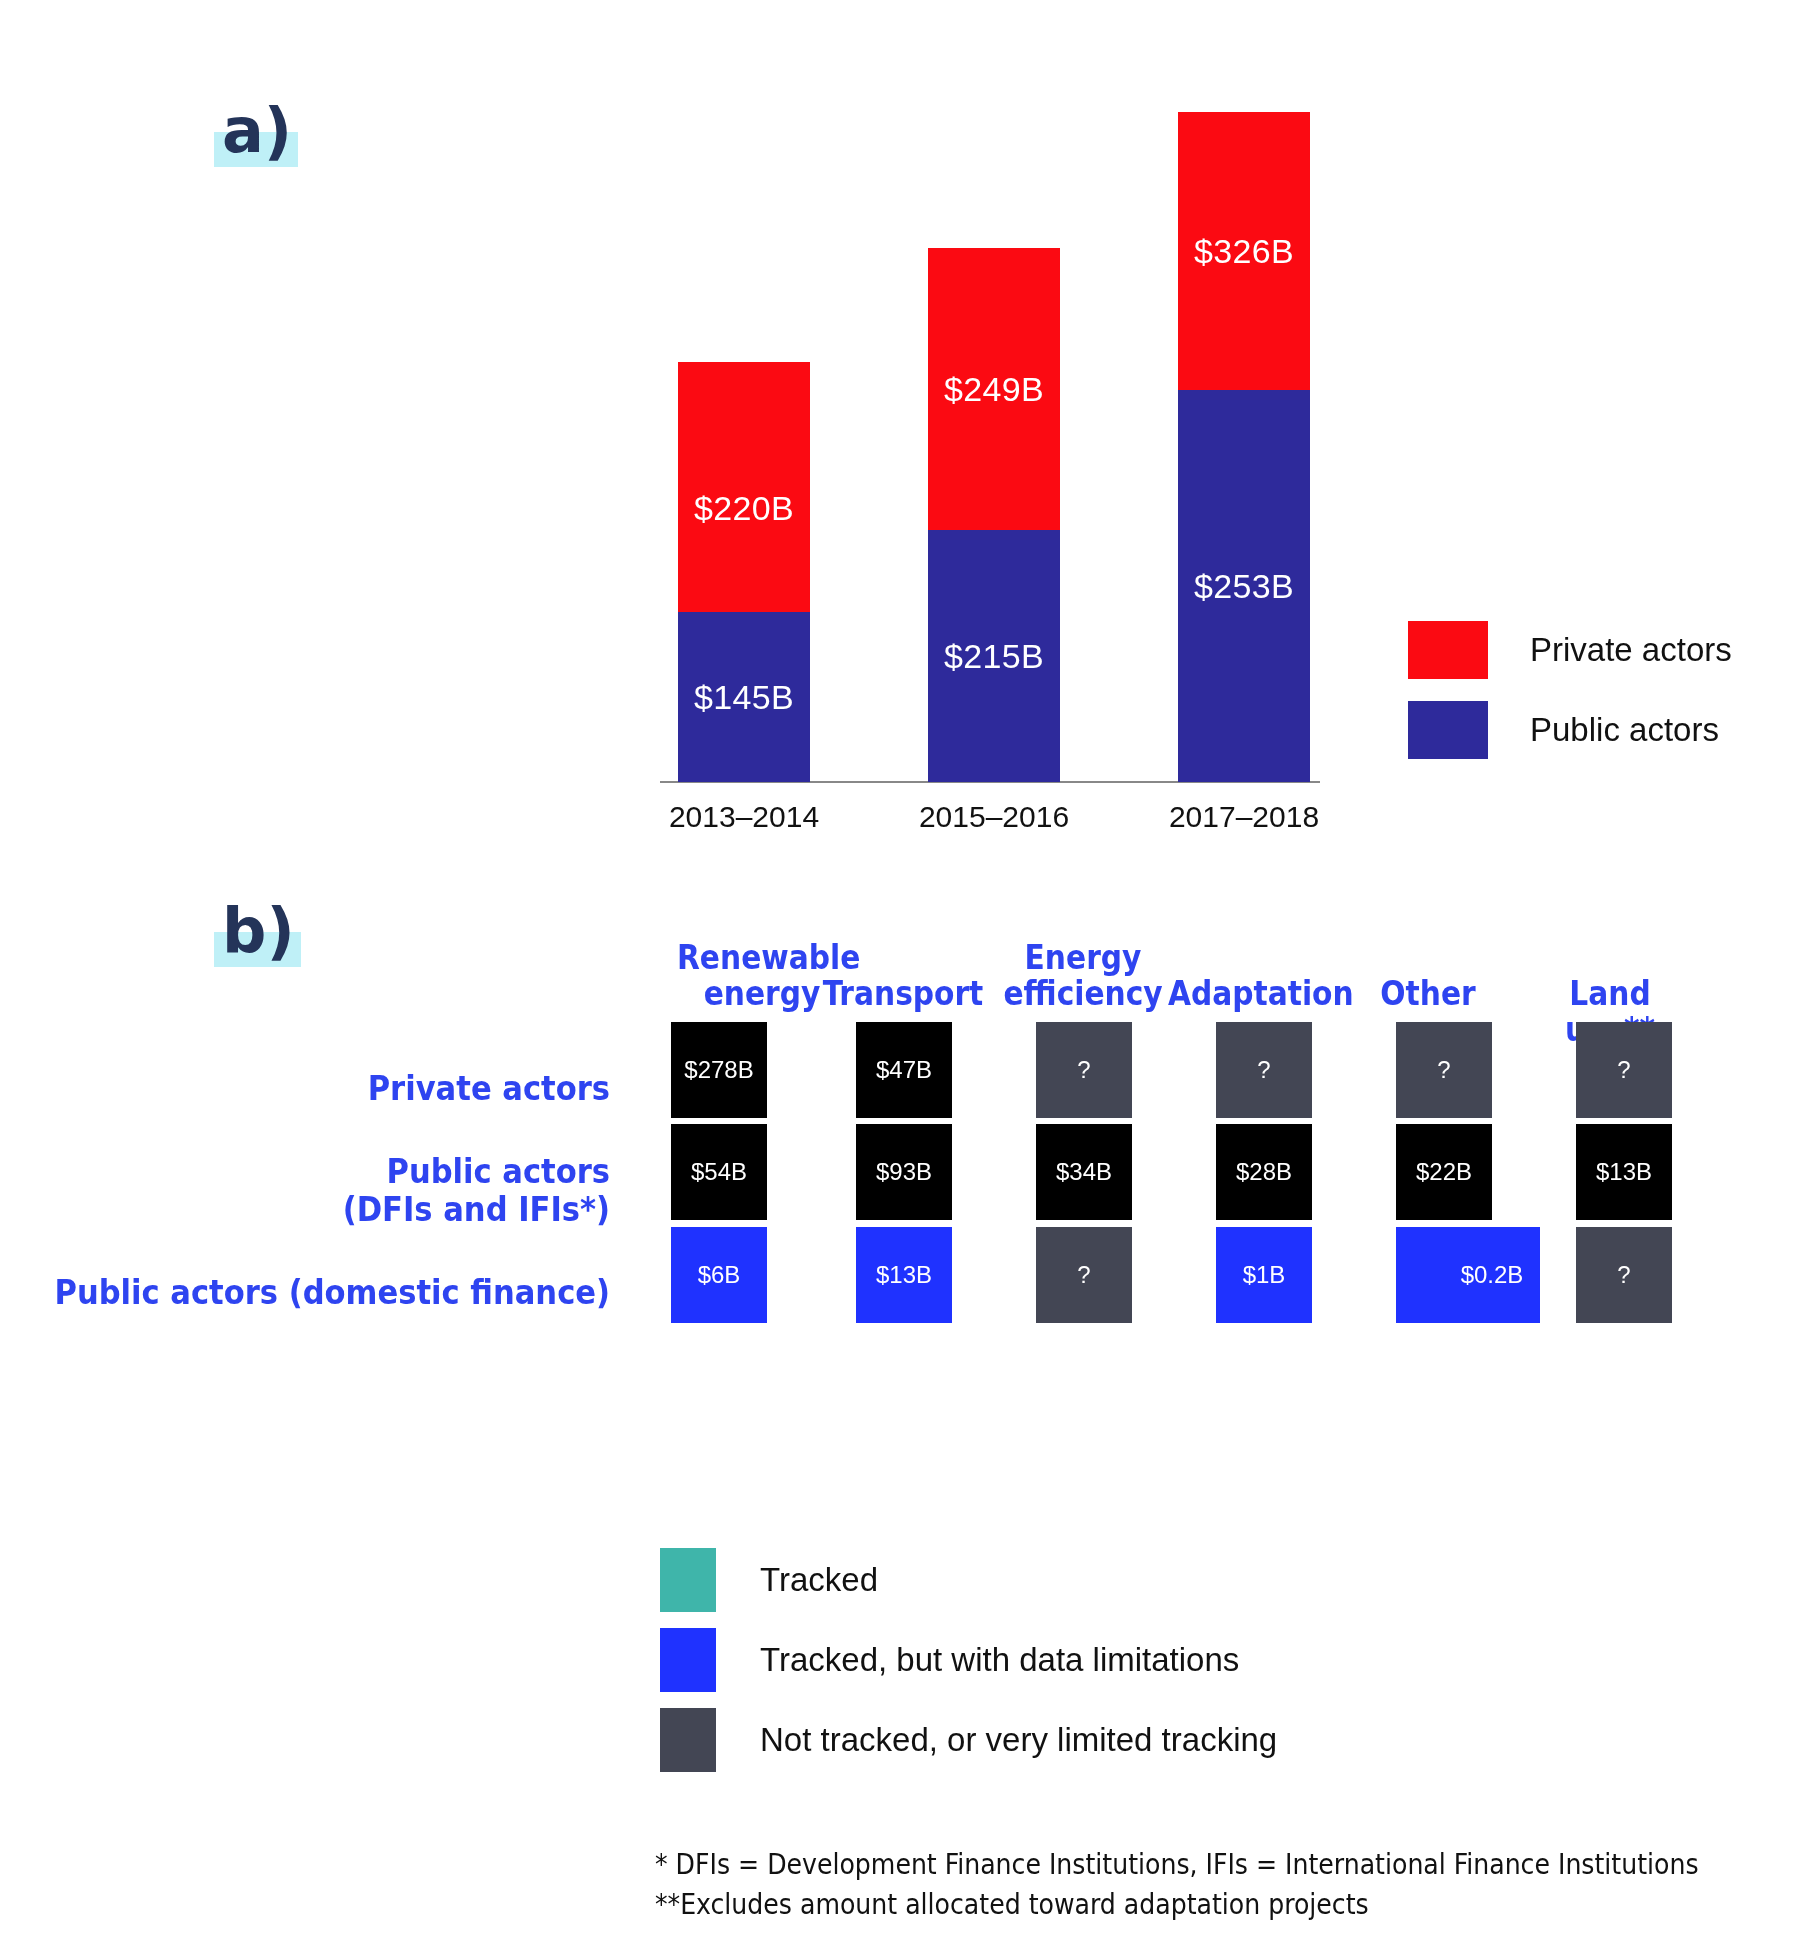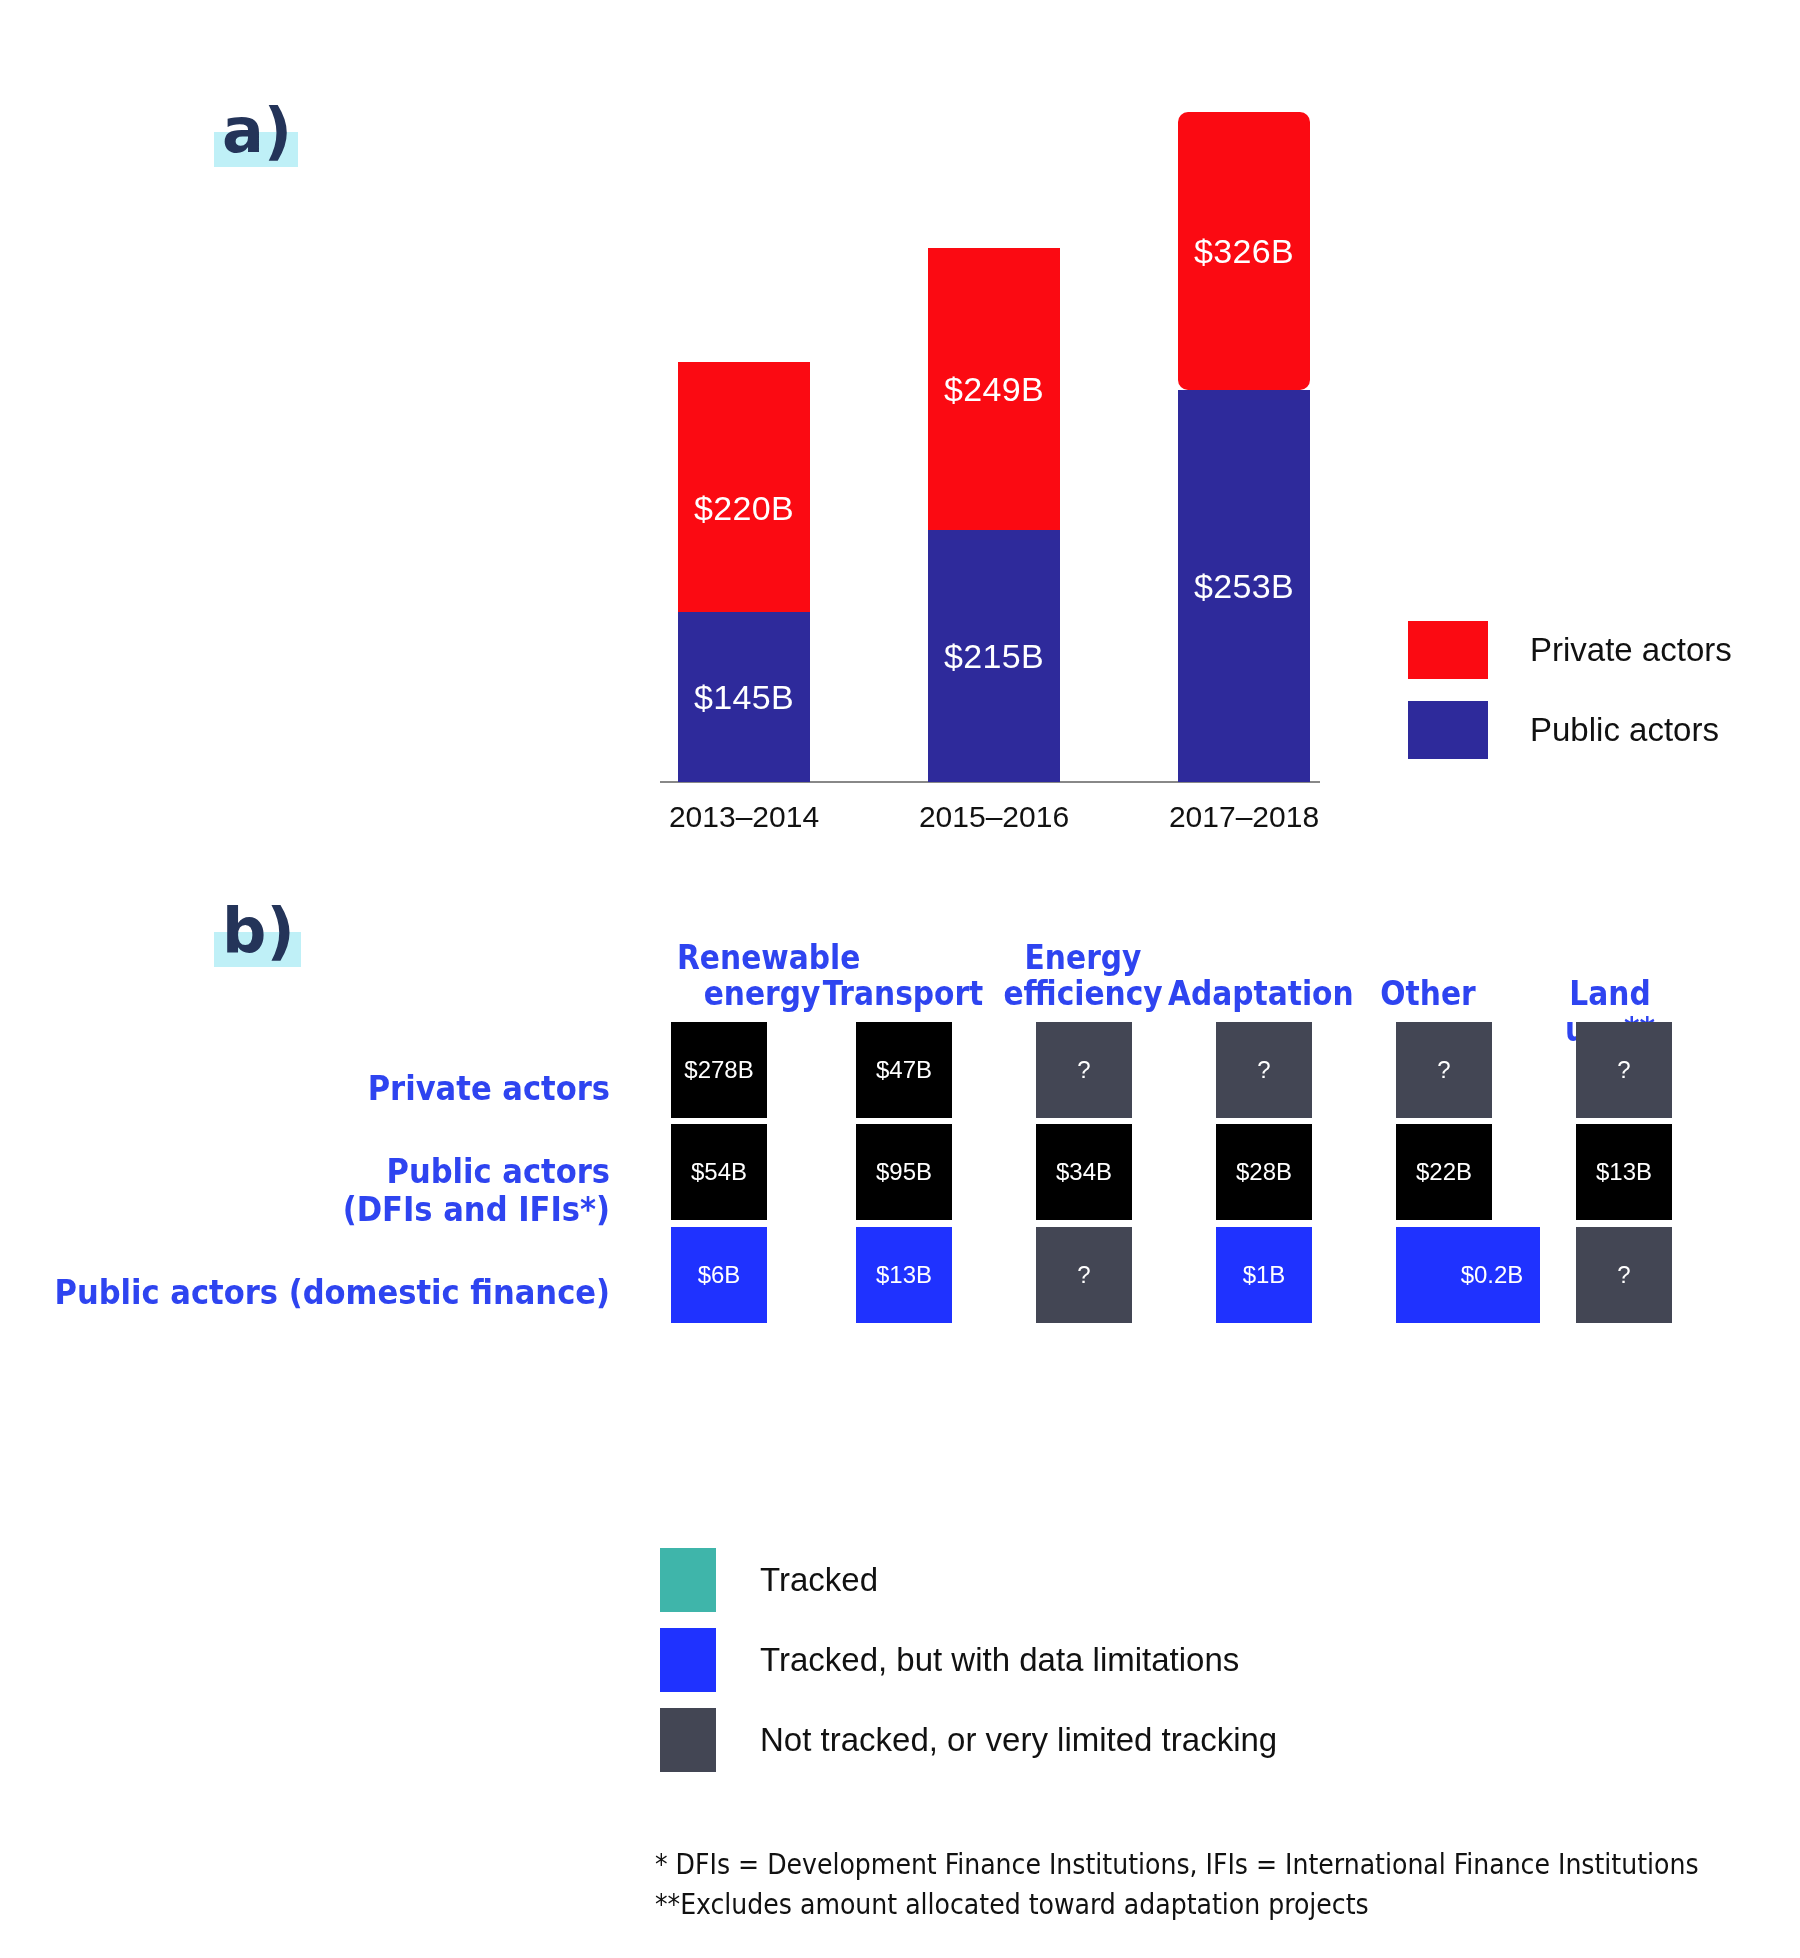--- a/index.html
+++ b/index.html
@@ -139,21 +139,21 @@
     <div class="seg private" style="top:248px;height:282px;">
       <span>$249B</span>
     </div>
     <div class="seg public" style="top:530px;height:252px;">
       <span>$215B</span>
     </div>
   </div>
   <div class="bar-cat" style="left:864px;">2015–2016</div>
 
   <div class="bar-col" style="left:1178px;top:0;">
-    <div class="seg private" style="top:112px;height:278px;border-radius:10px;">
+    <div class="seg private" style="top:112px;height:278px;">
       <span>$326B</span>
     </div>
     <div class="seg public" style="top:390px;height:392px;">
       <span>$253B</span>
     </div>
   </div>
   <div class="bar-cat" style="left:1114px;">2017–2018</div>
 
   <div id="legend-a">
     <div class="la-row">
@@ -216,21 +216,21 @@
       <span>?</span>
     </div>
   <div class="mx-cell untracked" style="left:1576px;top:142px;">
       <span>?</span>
     </div>
 
   <div class="mx-cell tracked" style="left:671px;top:244px;">
       <span>$54B</span>
     </div>
   <div class="mx-cell tracked" style="left:856px;top:244px;">
-      <span>$95B</span>
+      <span>$93B</span>
     </div>
   <div class="mx-cell tracked" style="left:1036px;top:244px;">
       <span>$34B</span>
     </div>
   <div class="mx-cell tracked" style="left:1216px;top:244px;">
       <span>$28B</span>
     </div>
   <div class="mx-cell tracked" style="left:1396px;top:244px;">
       <span>$22B</span>
     </div>

